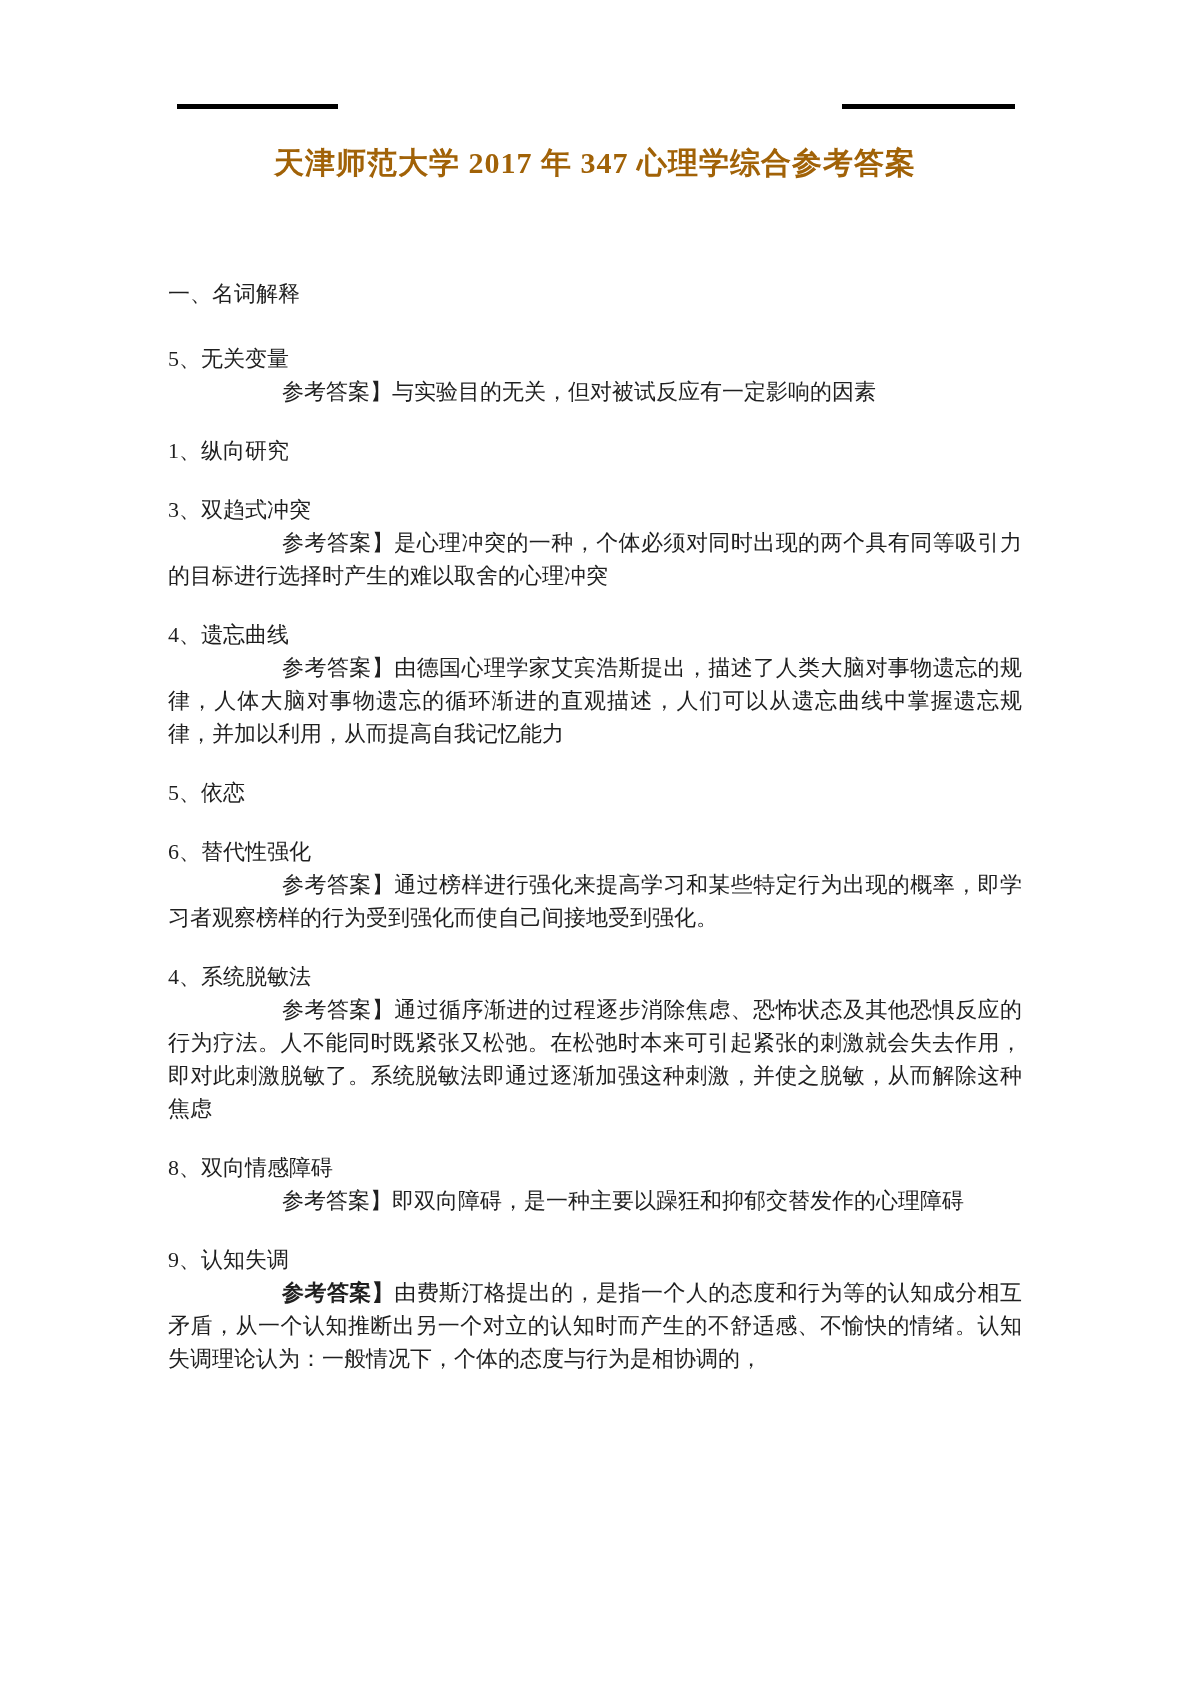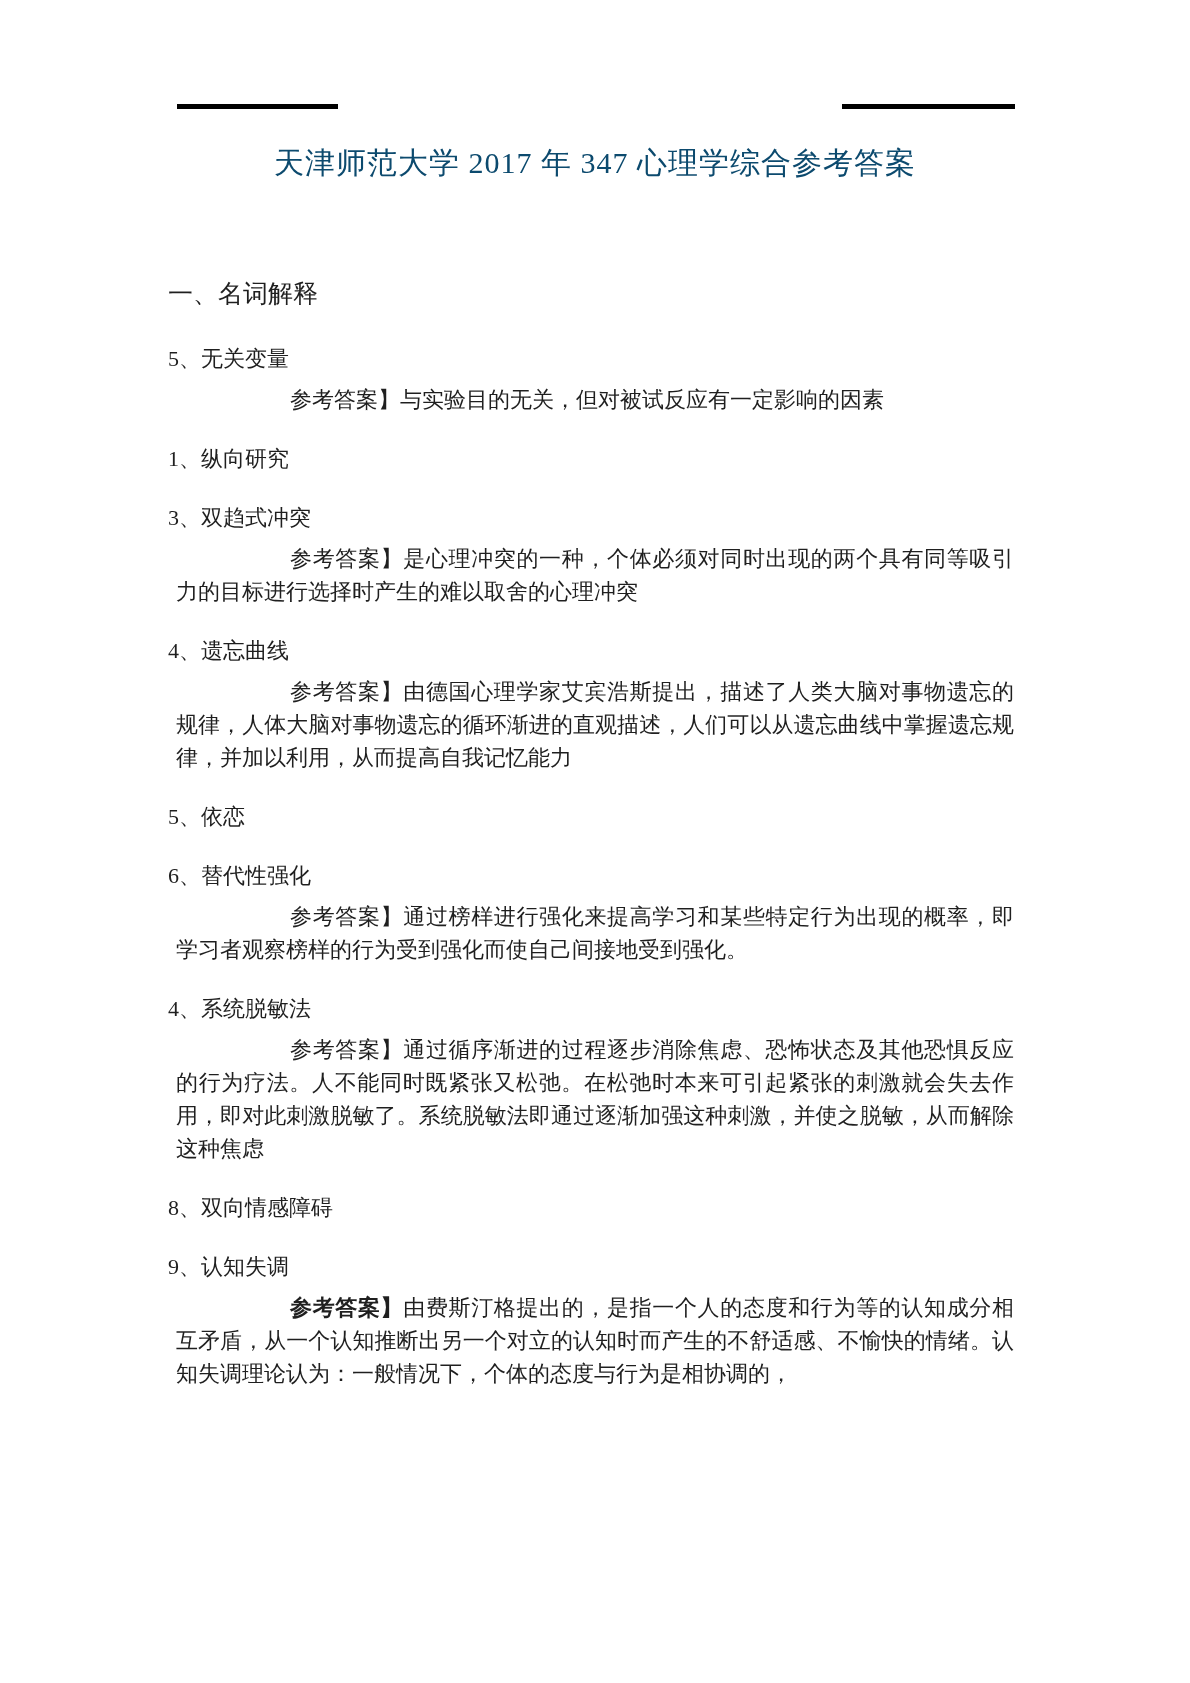--- a/index.html
+++ b/index.html
@@ -25,43 +25,43 @@
   .rule-left  { left: 177px; width: 161px; }
   .rule-right { left: 842px; width: 173px; }
 
   .doc-title {
     position: absolute;
     top: 143px;
     left: 0;
     width: 100%;
     text-align: center;
     font-size: 30px;
-    font-weight: normal;
+    font-weight: bold;
     letter-spacing: 1px;
-    color: #0c4a6e;
+    color: #a16207;
   }
 
   .content {
     position: absolute;
     top: 277px;
     left: 168px;
     width: 854px;
     font-size: 22px;
     line-height: 33px;
     text-align: justify;
   }
   .section-heading {
     margin: 0 0 32px 0;
-    font-size: 25px;
+    font-size: 22px;
   }
   .qa-item { margin-top: 26px; }
   .qa-item:first-of-type { margin-top: 0; }
   .term { }
   .answer {
-    margin: 8px;
+    margin: 0;
     text-indent: 114px;
   }
   .answer-label { }
   .answer-label.bold { font-weight: bold; }
 </style>
 </head>
 <body>
 
 <div class="page">
 
@@ -102,20 +102,21 @@
       <p class="answer"><span class="answer-label">参考答案】</span><span>通过榜样进行强化来提高学习和某些特定行为出现的概率，即学习者观察榜样的行为受到强化而使自己间接地受到强化。</span></p>
     </div>
 
     <div class="qa-item">
       <div class="term">4、系统脱敏法</div>
       <p class="answer"><span class="answer-label">参考答案】</span><span>通过循序渐进的过程逐步消除焦虑、恐怖状态及其他恐惧反应的行为疗法。人不能同时既紧张又松弛。在松弛时本来可引起紧张的刺激就会失去作用，即对此刺激脱敏了。系统脱敏法即通过逐渐加强这种刺激，并使之脱敏，从而解除这种焦虑</span></p>
     </div>
 
     <div class="qa-item">
       <div class="term">8、双向情感障碍</div>
+      <p class="answer"><span class="answer-label">参考答案】</span><span>即双向障碍，是一种主要以躁狂和抑郁交替发作的心理障碍</span></p>
     </div>
 
     <div class="qa-item">
       <div class="term">9、认知失调</div>
       <p class="answer"><span class="answer-label bold">参考答案】</span><span>由费斯汀格提出的，是指一个人的态度和行为等的认知成分相互矛盾，从一个认知推断出另一个对立的认知时而产生的不舒适感、不愉快的情绪。认知失调理论认为：一般情况下，个体的态度与行为是相协调的，</span></p>
     </div>
 
   </div>
 </div>
 

